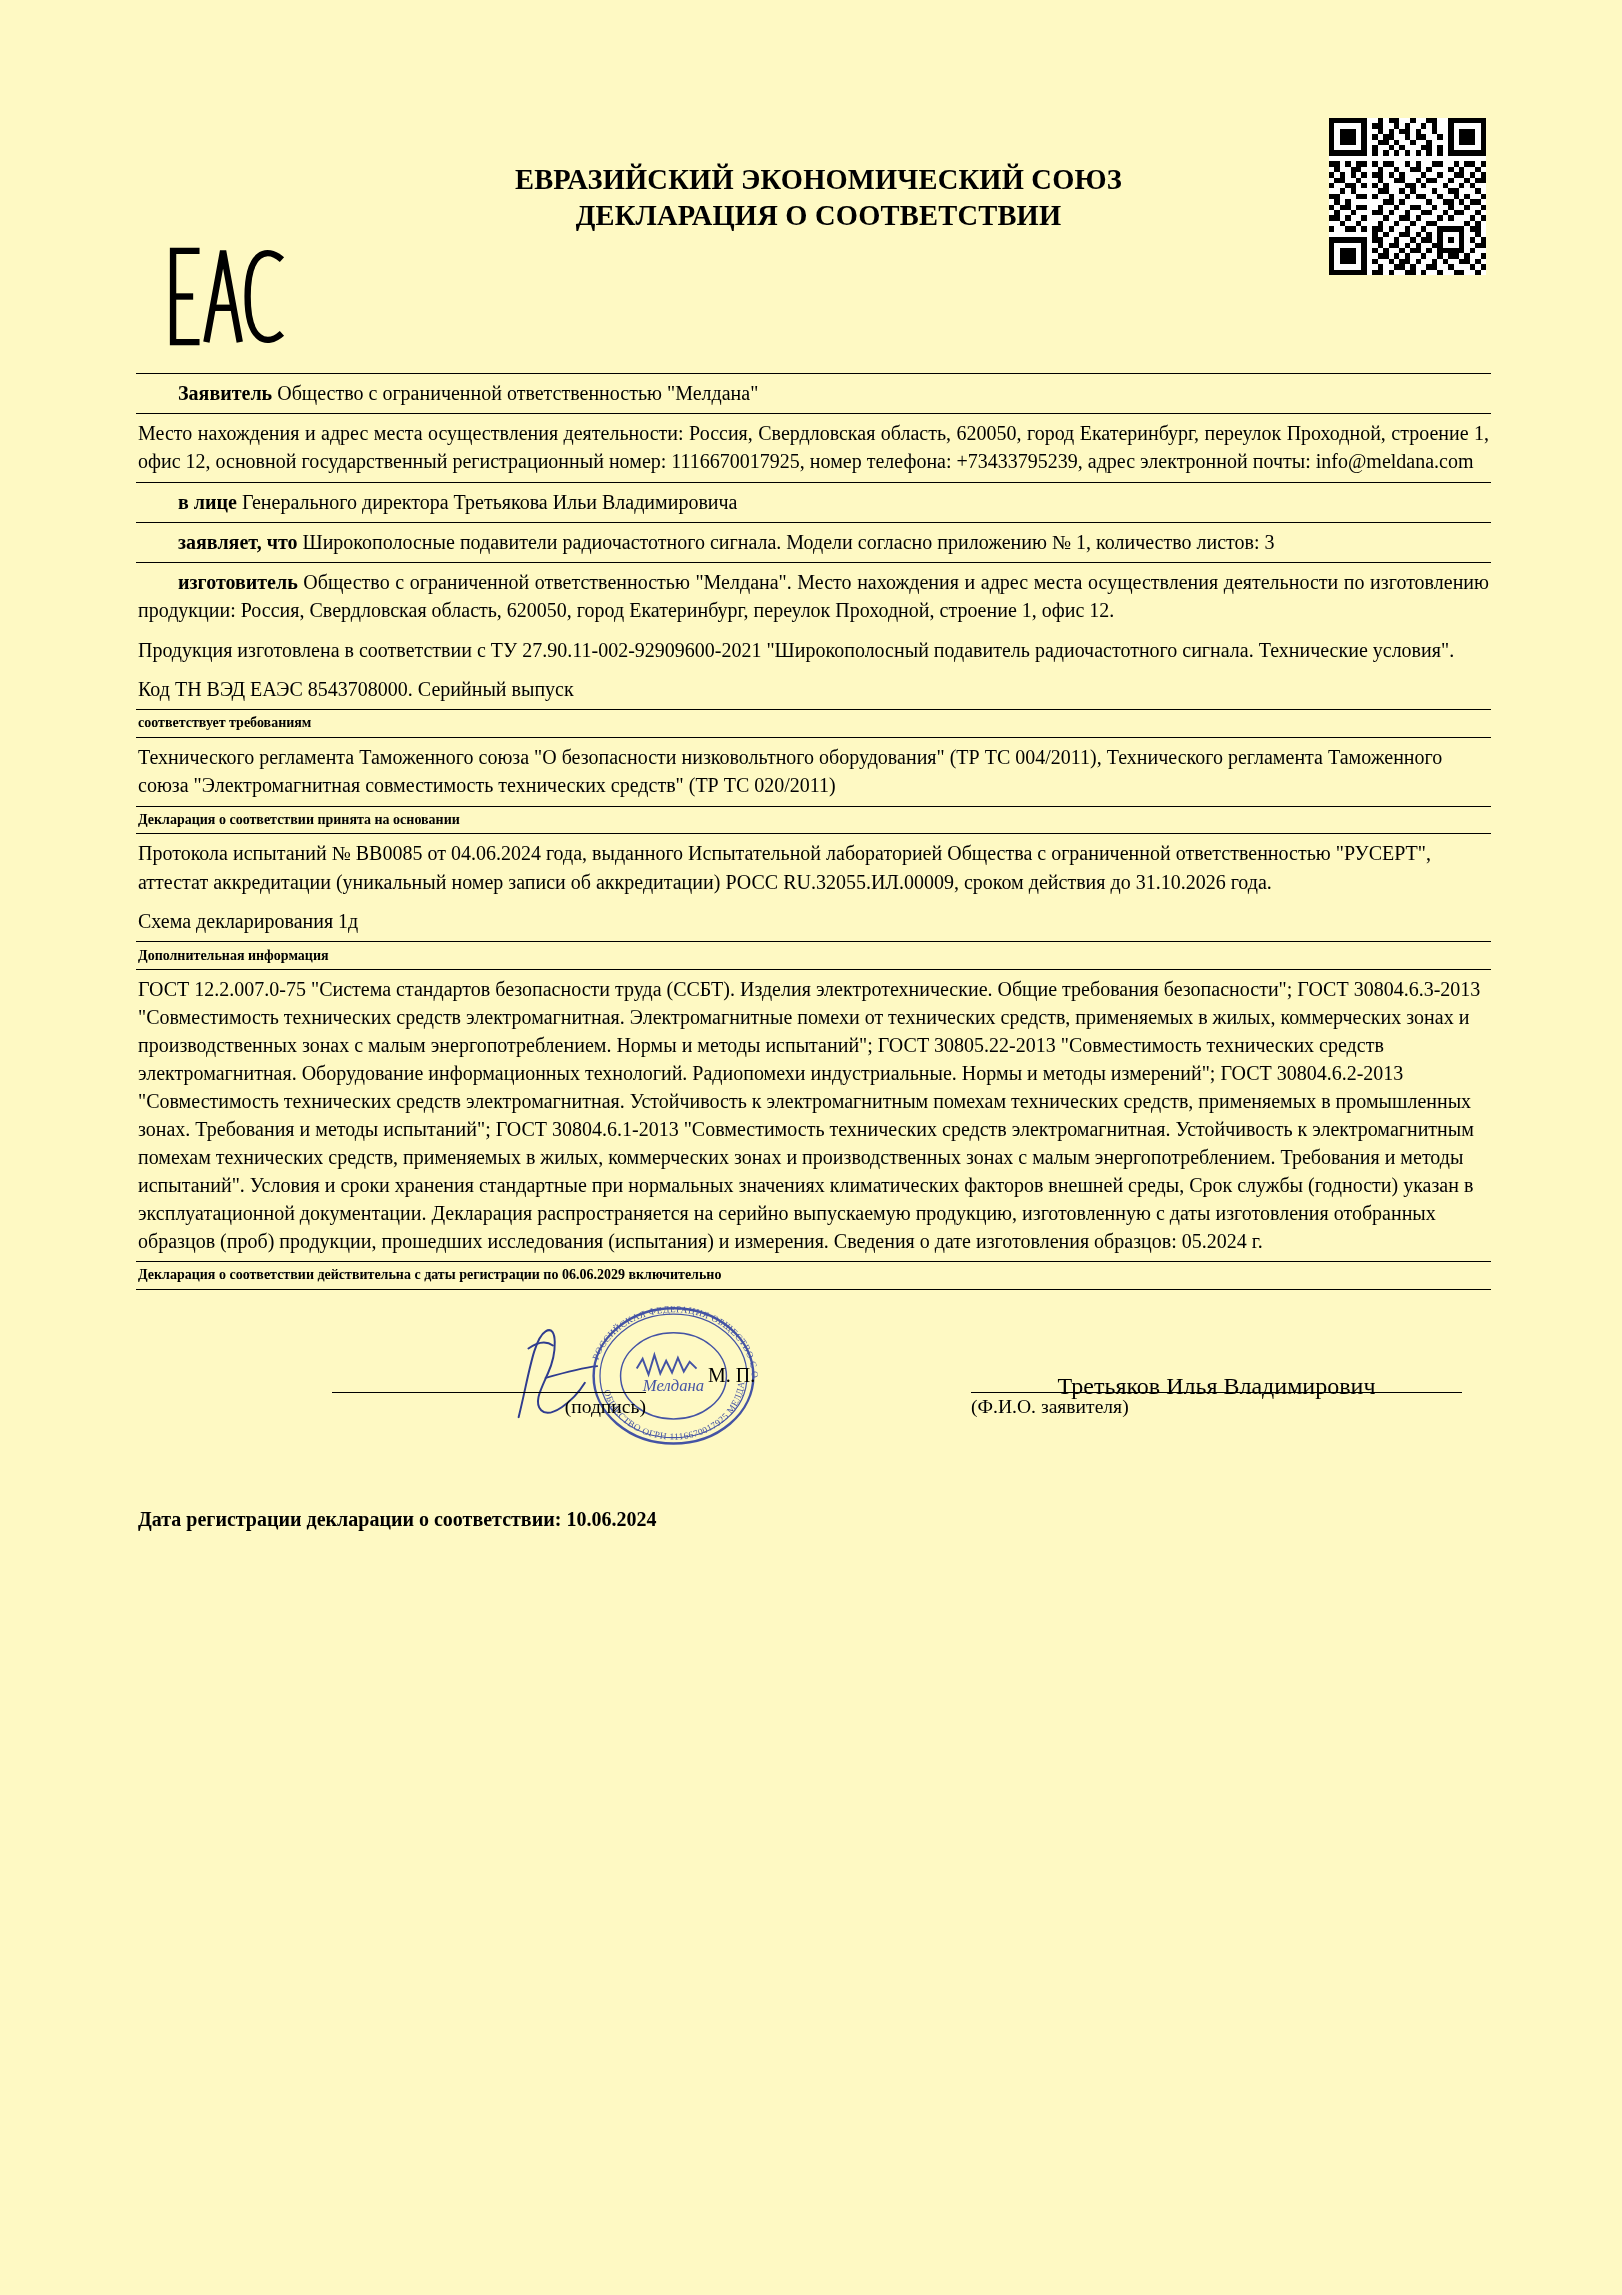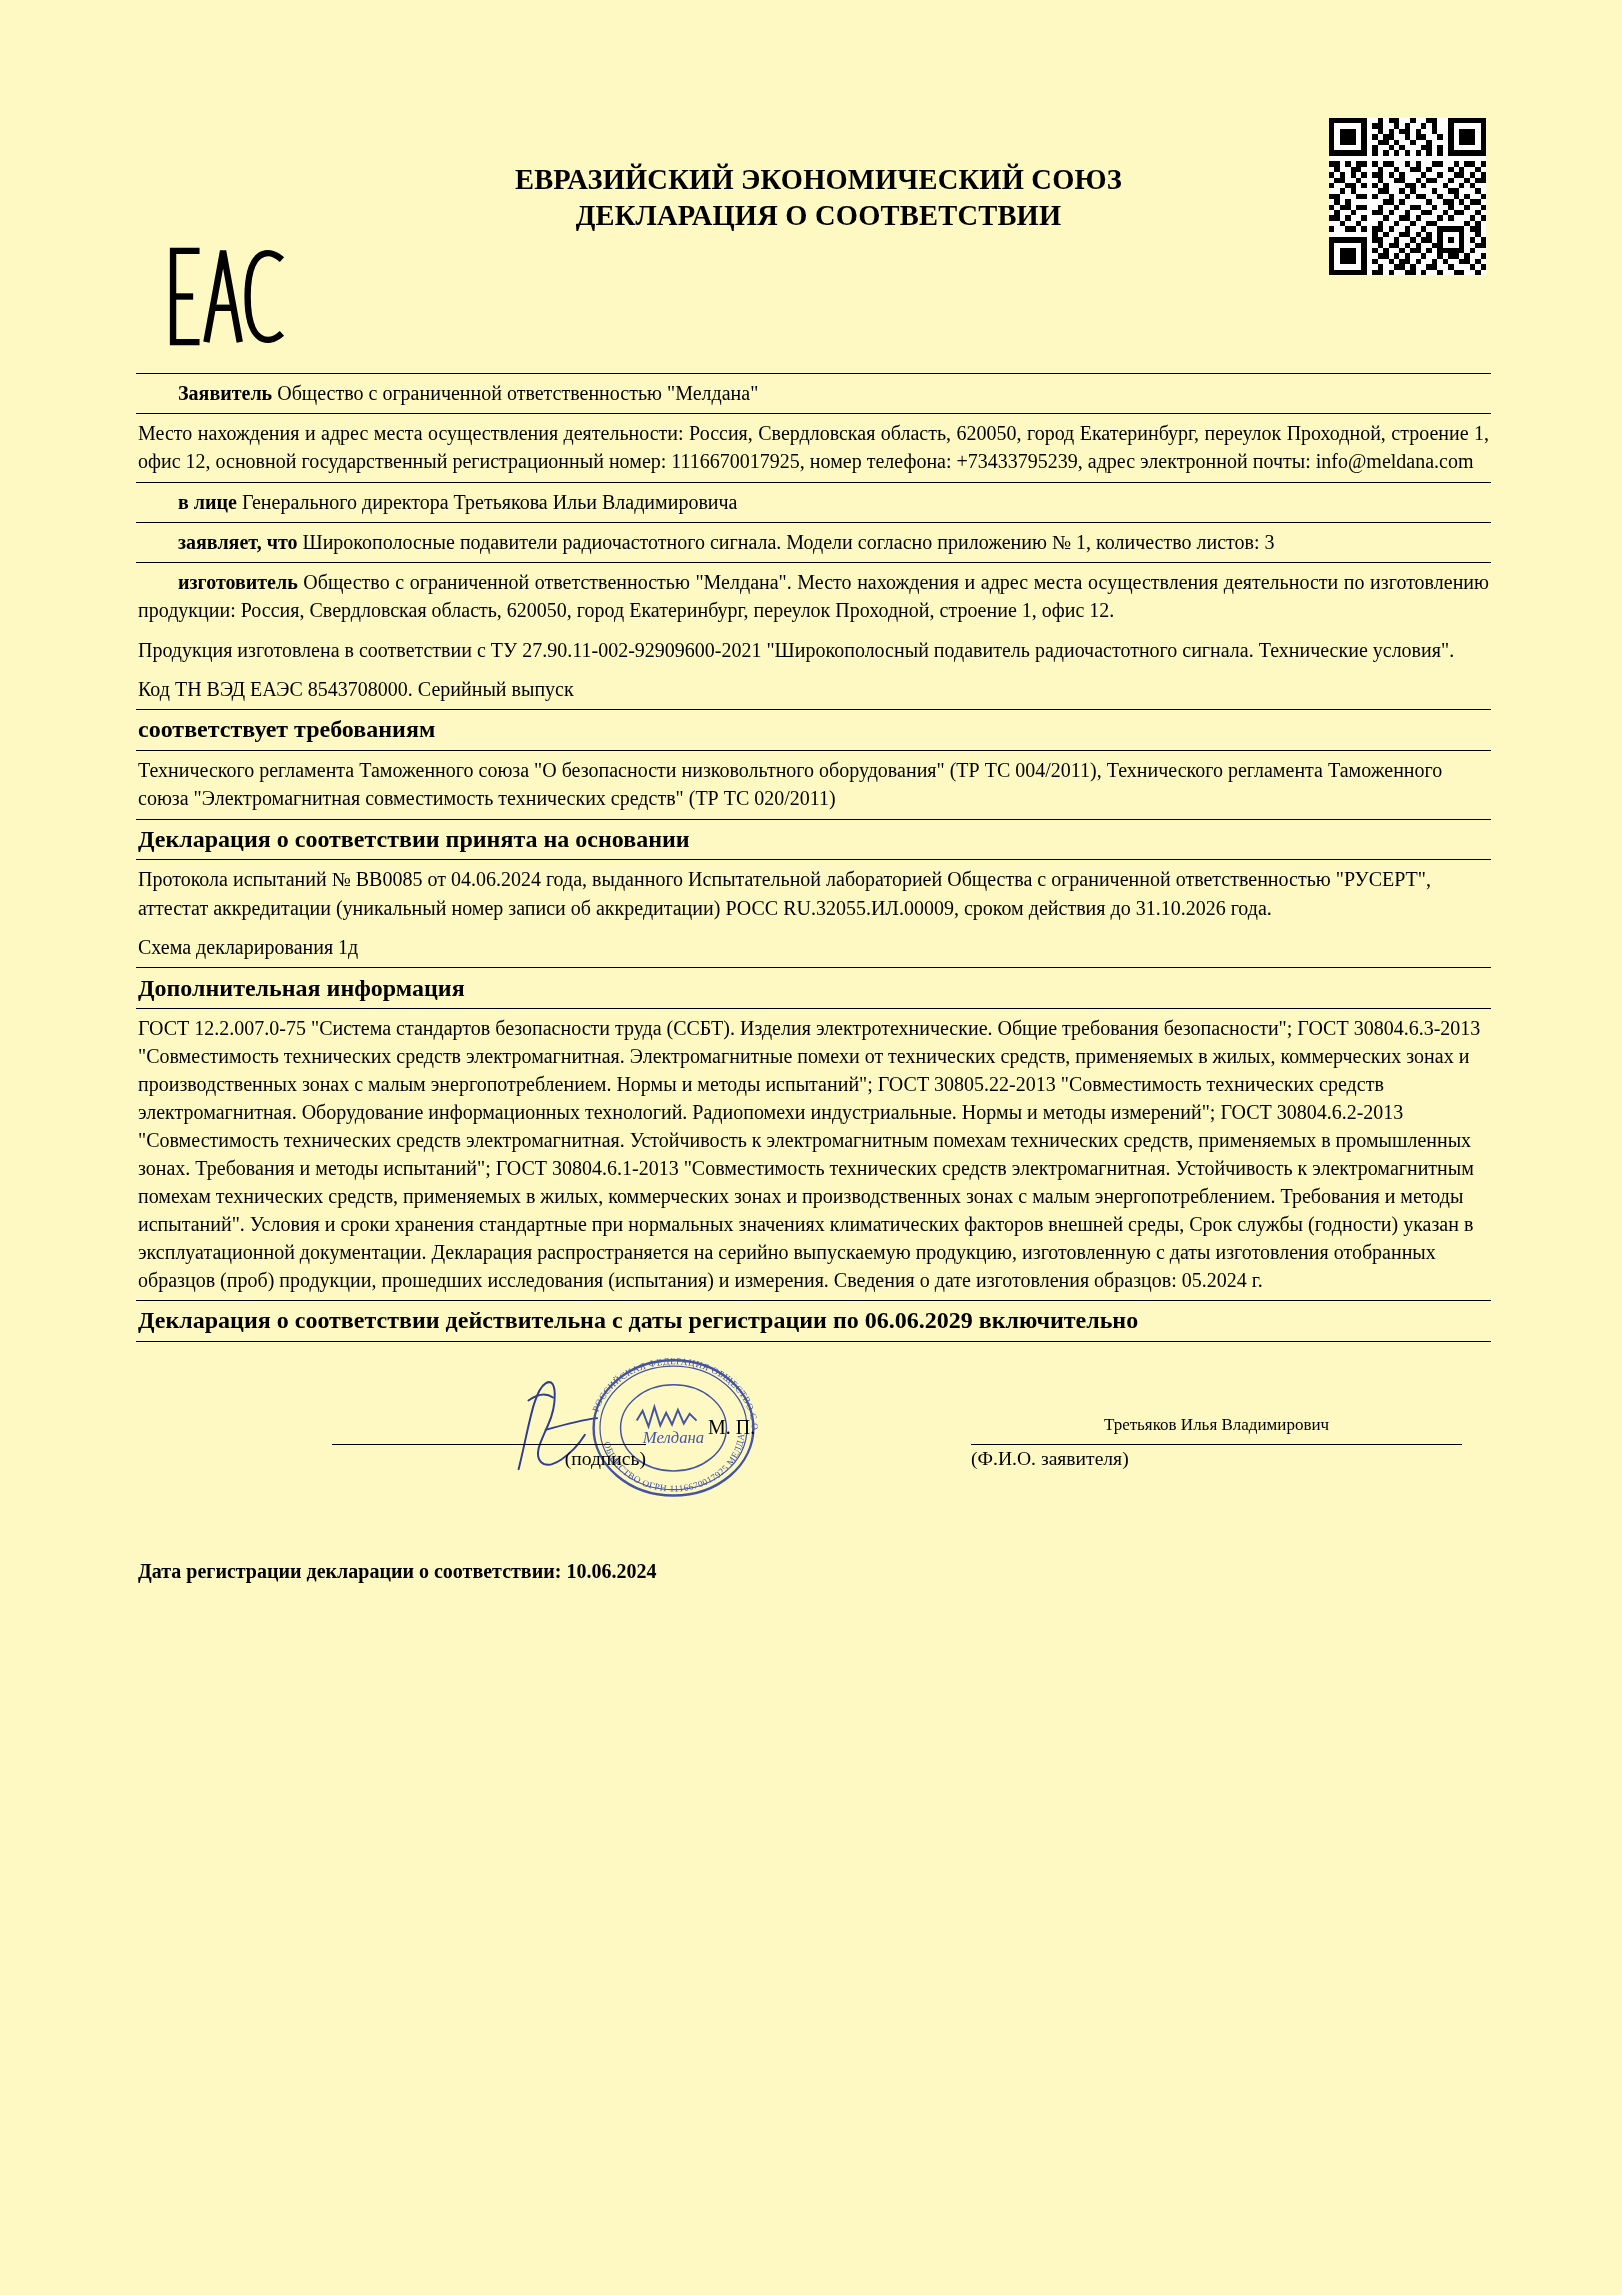--- a/index.html
+++ b/index.html
@@ -70,21 +70,21 @@
     line-height: 1.42;
     text-align: justify;
     text-justify: inter-word;
   }
   .block.nojust { text-align: left; }
   .lbl { font-weight: bold; margin-left: 40px; }
   .tight { line-height: 1.4; }
 
   .section-head {
     padding: 4.4px 2px 4.4px 2px;
-    font-size: 24px;
+    font-size: 14px;
     font-weight: bold;
     line-height: 1.3;
   }
 
   
   .sign-zone {
     position: relative;
     height: 162px;
   }
   .sign-line-left {
@@ -119,24 +119,24 @@
   }
   .mp {
     position: absolute;
     left: 572px;
     top: 74px;
     font-size: 20px;
   }
   .signer-name {
     position: absolute;
     left: 835px;
-    top: 73px;
+    top: 83px;
     width: 491px;
     text-align: center;
-    font-size: 17px;
+    font-size: 24px;
   }
   .stamp {
     position: absolute;
     left: 432px;
     top: 9.8px;
     width: 211px;
     height: 147px;
     opacity: 0.95;
   }
   .squiggle {

